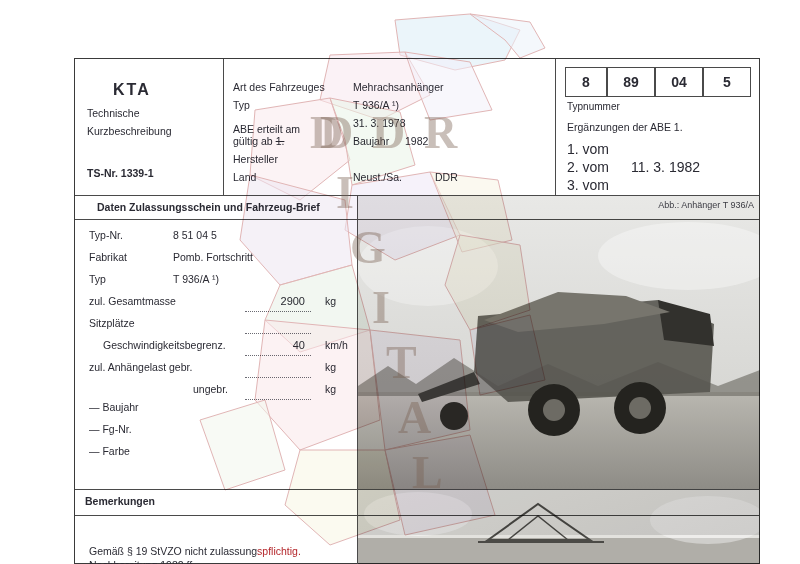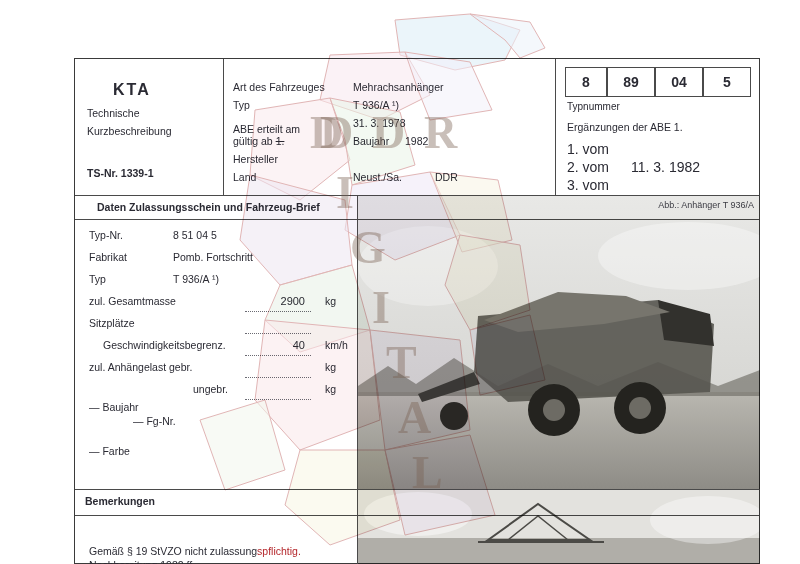--- a/index.html
+++ b/index.html
@@ -265,24 +265,24 @@
     <div class="d-label" style="left:118px; top:324px;">ungebr.</div>
     <div class="d-unit" style="left:250px; top:324px;">kg</div>
 
     <div class="dotted-rule" style="left:170px; width:66px; top:252px;"></div>
     <div class="dotted-rule" style="left:170px; width:66px; top:274px;"></div>
     <div class="dotted-rule" style="left:170px; width:66px; top:296px;"></div>
     <div class="dotted-rule" style="left:170px; width:66px; top:318px;"></div>
     <div class="dotted-rule" style="left:170px; width:66px; top:340px;"></div>
 
     <div class="dash-item" style="left:14px; top:342px;">—  Baujahr</div>
-    <div class="dash-item" style="left:14px; top:356px;margin-left:44px;">—  Fg-Nr.</div>
+    <div class="dash-item" style="left:14px; top:364px;">—  Fg-Nr.</div>
     <div class="dash-item" style="left:14px; top:386px;">—  Farbe</div>
 
-    <div class="photo" style="left:283px; top:137px; width:402px; height:293px;">
+    <div class="photo" style="left:283px; top:137px; width:402px; height:339px;">
       <svg width="402" height="293" viewBox="0 0 402 293" preserveAspectRatio="none">
         <defs>
           <linearGradient id="sky" x1="0" y1="0" x2="0" y2="1">
             <stop offset="0%" stop-color="#e8e8e6"></stop>
             <stop offset="100%" stop-color="#cfcfcb"></stop>
           </linearGradient>
           <linearGradient id="ground" x1="0" y1="0" x2="0" y2="1">
             <stop offset="0%" stop-color="#b9b7b0"></stop>
             <stop offset="100%" stop-color="#8e8c86"></stop>
           </linearGradient>

